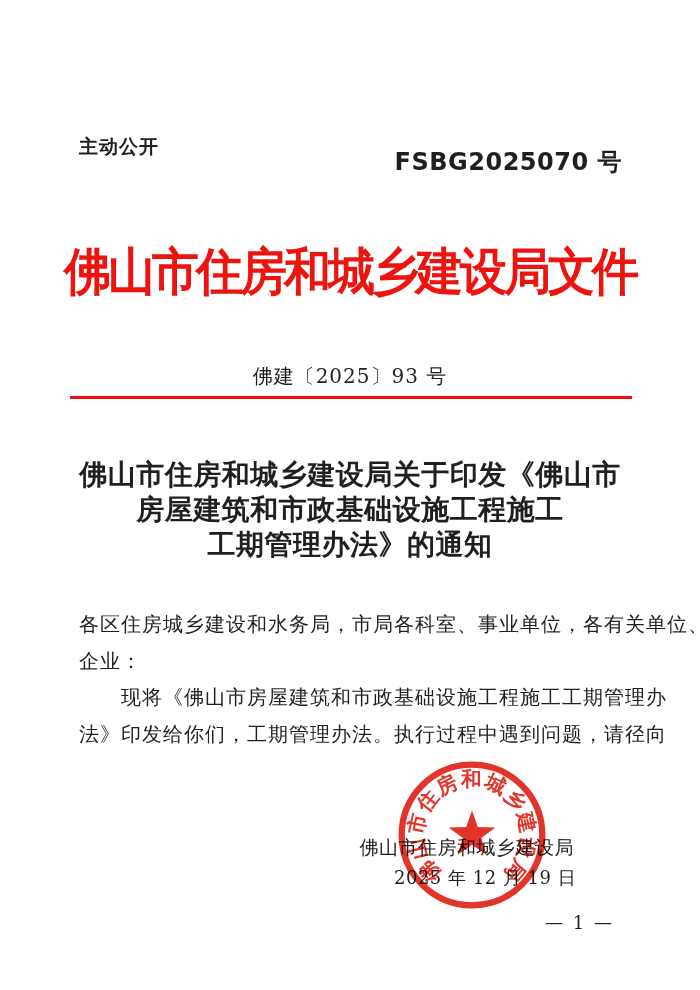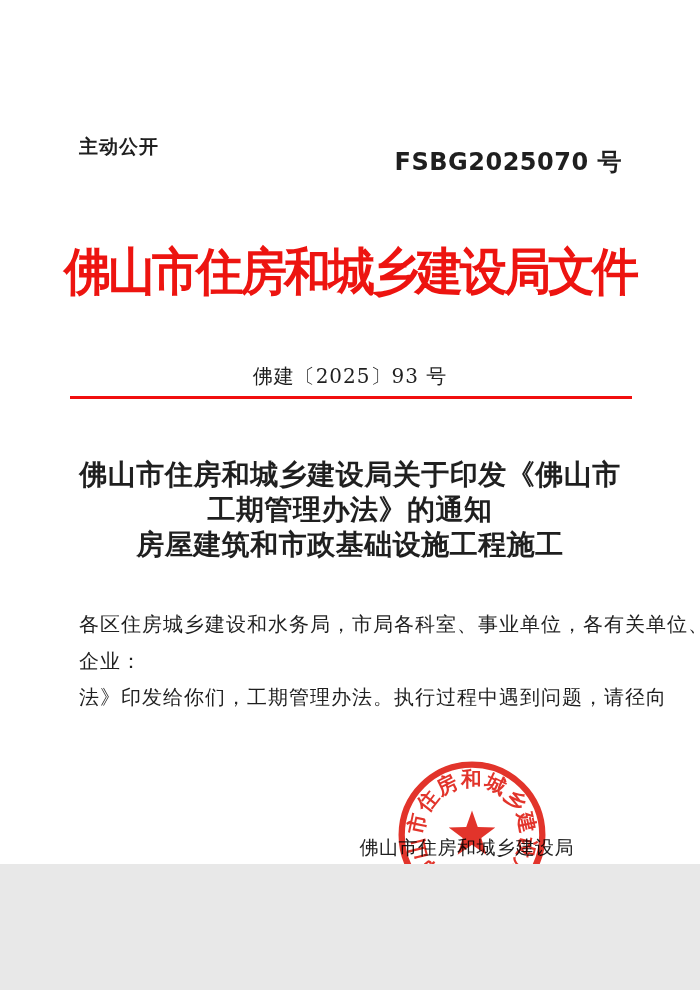--- a/index.html
+++ b/index.html
@@ -1,19 +1,19 @@
 <!DOCTYPE html>
 <html><head>
 <meta charset="utf-8">
 <style>
   html, body { margin: 0; padding: 0; background: #e8e8e8; }
   .page {
     position: relative;
     width: 700px;
-    height: 864px;
+    height: 990px;
     margin: 0 auto;
     background: #ffffff;
     font-family: "DejaVu Serif", serif;
     color: #1f1f1f;
     overflow: hidden;
   }
   .hdr-left {
     position: absolute; left: 79px; top: 134px;
     font-family: "DejaVu Sans", sans-serif;
     font-size: 19px; font-weight: bold; letter-spacing: 1px;
@@ -98,27 +98,28 @@
   <span class="hdr-right">FSBG2025070 号</span>
 
   <div class="masthead">佛山市住房和城乡建设局文件</div>
 
   <div class="doc-number">佛建〔2025〕93 号</div>
 
   <div class="red-rule"></div>
 
   <div class="doc-title">
     <div class="tline">佛山市住房和城乡建设局关于印发《佛山市</div>
+    <div class="tline">房屋建筑和市政基础设施工程施工</div>
     <div class="tline">工期管理办法》的通知</div>
-    <div class="tline">房屋建筑和市政基础设施工程施工</div>
   </div>
 
   <div class="body-text">
     <div class="bline">各区住房城乡建设和水务局，市局各科室、事业单位，各有关单位、</div>
     <div class="bline">企业：</div>
+    <div class="bline indent">现将《佛山市房屋建筑和市政基础设施工程施工工期管理办</div>
     <div class="bline">法》印发给你们，工期管理办法。执行过程中遇到问题，请径向</div>
   </div>
 
   <div class="signature">佛山市住房和城乡建设局</div>
   <div class="sig-date">2025 年 12 月 19 日</div>
 
   <svg class="seal" viewBox="0 0 200 200" aria-hidden="true">
     <circle cx="100" cy="100" r="89" fill="none" stroke="#e0241a" stroke-width="8"></circle>
     <defs>
       <path id="sealArc" d="M 56.2 143.8 A 62 62 0 1 1 143.8 143.8" fill="none"></path>

